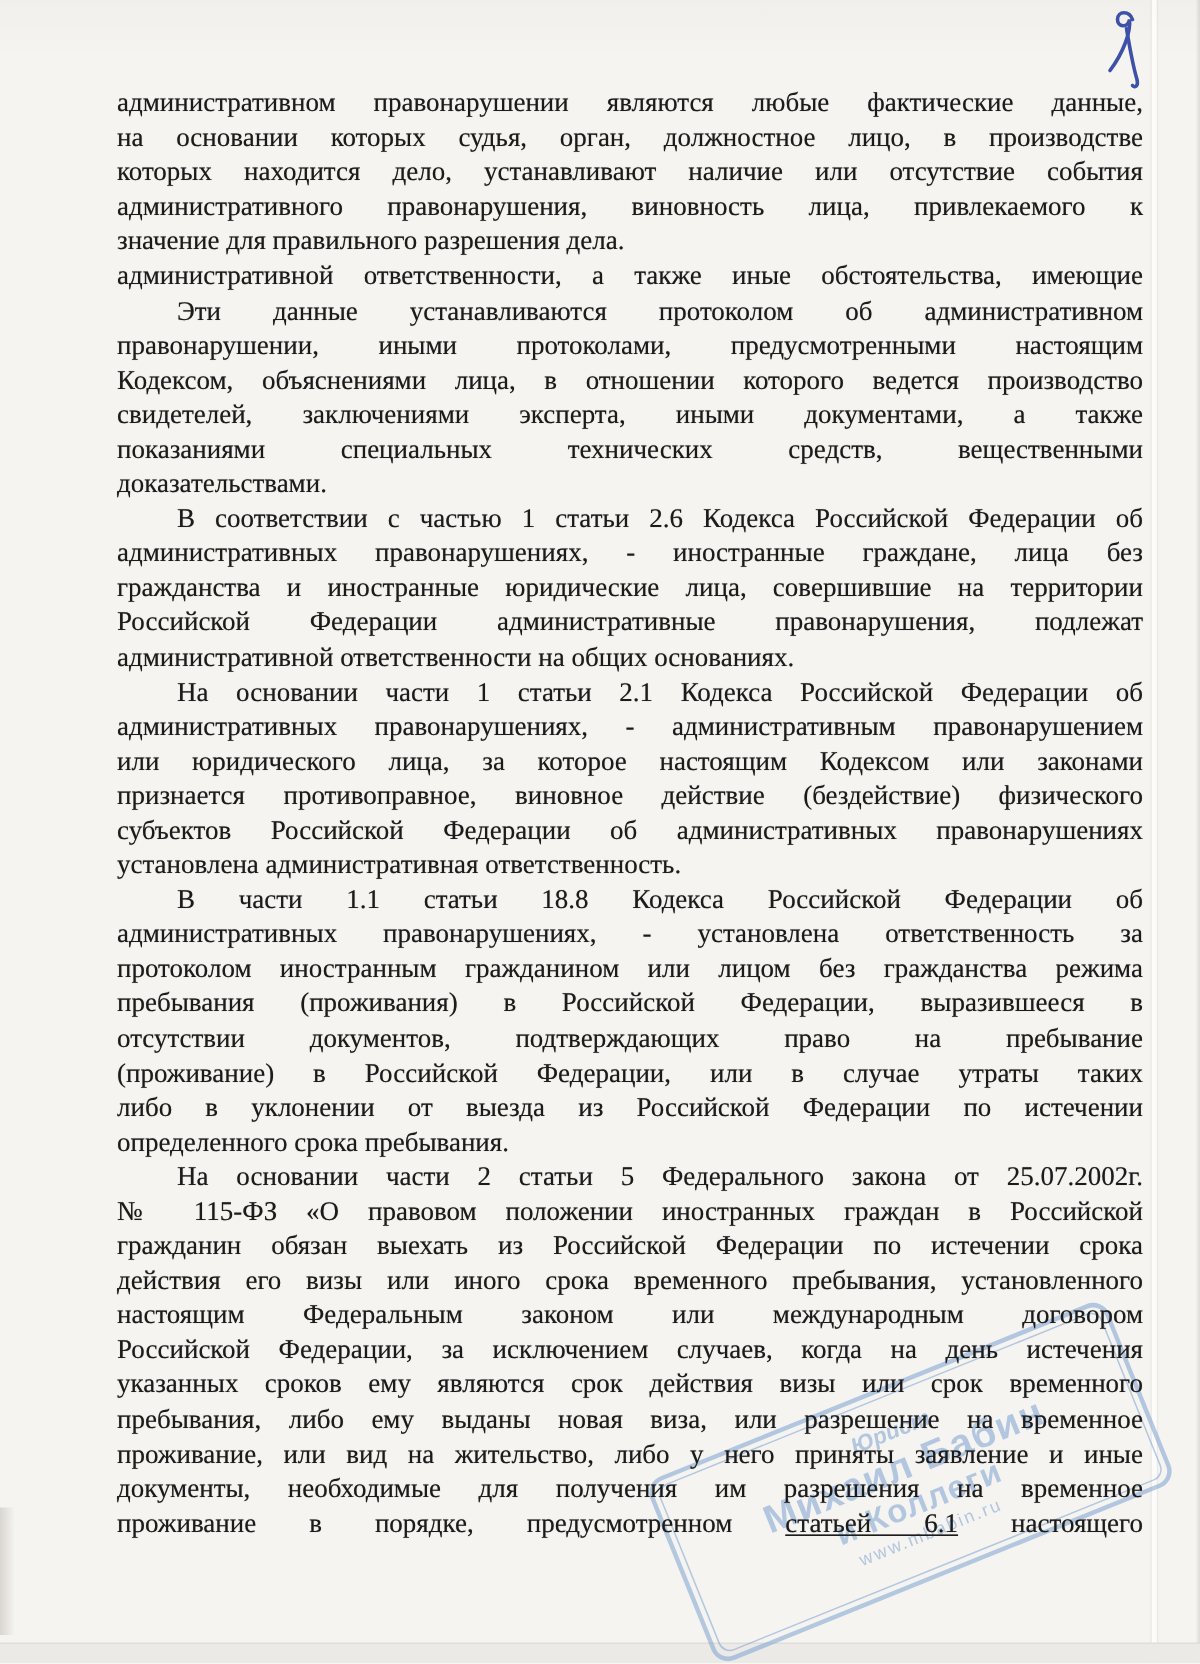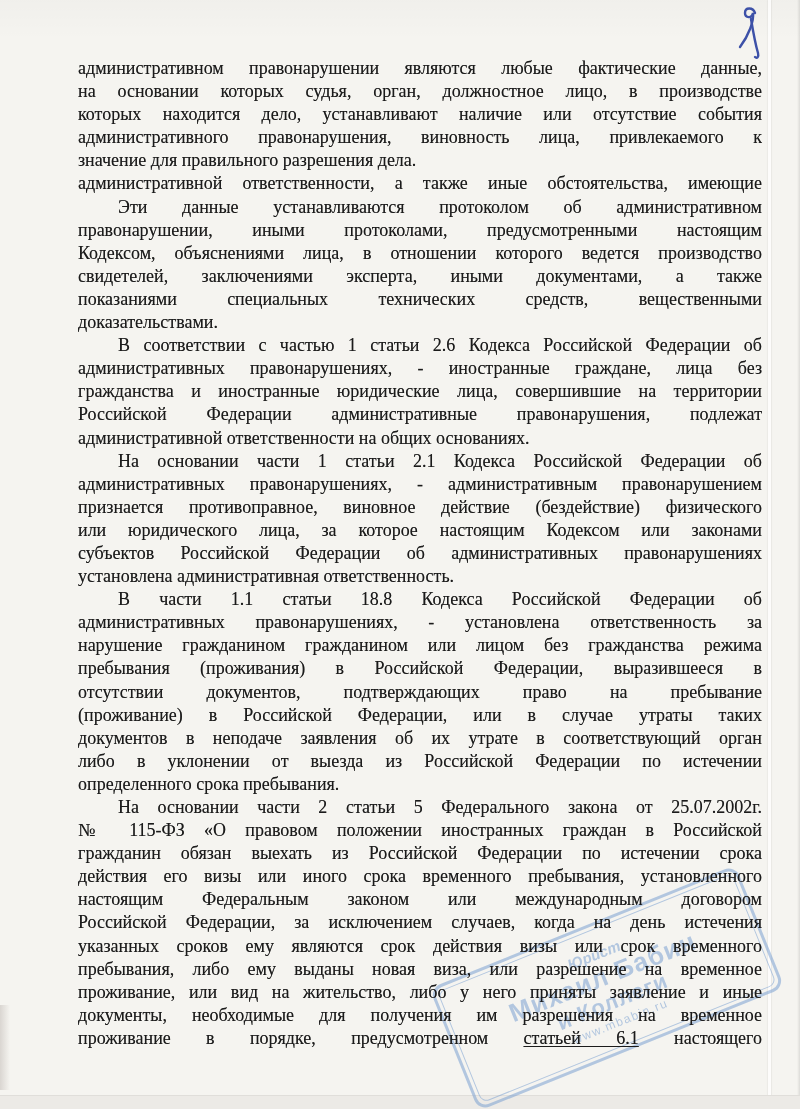--- a/index.html
+++ b/index.html
@@ -155,33 +155,32 @@
       <div class="paragraph">
         <div class="line indent"><span>В соответствии с частью 1 статьи 2.6 Кодекса Российской Федерации об</span></div>
         <div class="line"><span>административных правонарушениях, - иностранные граждане, лица без</span></div>
         <div class="line"><span>гражданства и иностранные юридические лица, совершившие на территории</span></div>
         <div class="line"><span>Российской Федерации административные правонарушения, подлежат</span></div>
         <div class="line no-just"><span>административной ответственности на общих основаниях.</span></div>
       </div>
       <div class="paragraph">
         <div class="line indent"><span>На основании части 1 статьи 2.1 Кодекса Российской Федерации об</span></div>
         <div class="line"><span>административных правонарушениях, - административным правонарушением</span></div>
+        <div class="line"><span>или юридического лица, за которое настоящим Кодексом или законами</span></div>
         <div class="line"><span>признается противоправное, виновное действие (бездействие) физического</span></div>
-        <div class="line"><span>или юридического лица, за которое настоящим Кодексом или законами</span></div>
         <div class="line"><span>субъектов Российской Федерации об административных правонарушениях</span></div>
         <div class="line no-just"><span>установлена административная ответственность.</span></div>
       </div>
       <div class="paragraph">
         <div class="line indent"><span>В части 1.1 статьи 18.8 Кодекса Российской Федерации об</span></div>
         <div class="line"><span>административных правонарушениях, - установлена ответственность за</span></div>
-        <div class="line"><span>нарушение гражданином гражданином или лицом без гражданства режима</span></div>
+        <div class="line"><span>протоколом иностранным гражданином или лицом без гражданства режима</span></div>
         <div class="line"><span>пребывания (проживания) в Российской Федерации, выразившееся в</span></div>
         <div class="line"><span>отсутствии документов, подтверждающих право на пребывание</span></div>
         <div class="line"><span>(проживание) в Российской Федерации, или в случае утраты таких</span></div>
-        <div class="line"><span>документов в неподаче заявления об их утрате в соответствующий орган</span></div>
         <div class="line"><span>либо в уклонении от выезда из Российской Федерации по истечении</span></div>
         <div class="line no-just"><span>определенного срока пребывания.</span></div>
       </div>
       <div class="paragraph">
         <div class="line indent"><span>На основании части 2 статьи 5 Федерального закона от 25.07.2002г.</span></div>
         <div class="line"><span>№ 115-ФЗ «О правовом положении иностранных граждан в Российской</span></div>
         <div class="line"><span>гражданин обязан выехать из Российской Федерации по истечении срока</span></div>
         <div class="line"><span>действия его визы или иного срока временного пребывания, установленного</span></div>
         <div class="line"><span>настоящим Федеральным законом или международным договором</span></div>
         <div class="line"><span>Российской Федерации, за исключением случаев, когда на день истечения</span></div>

